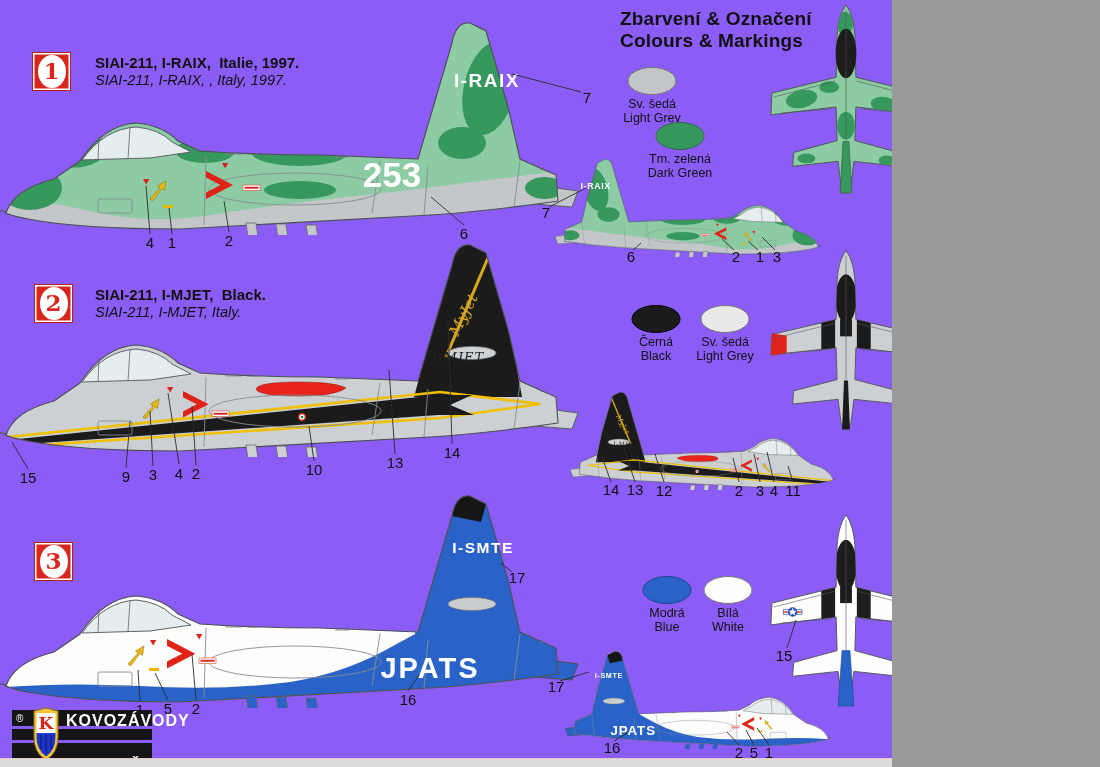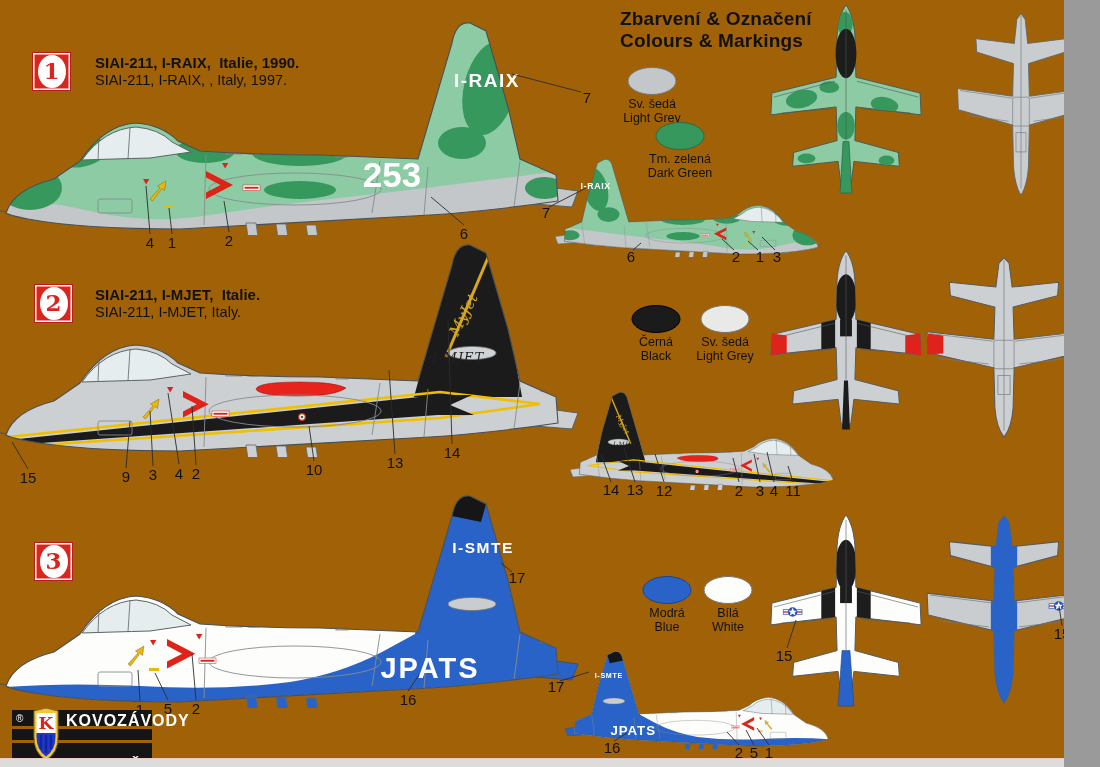--- a/index.html
+++ b/index.html
@@ -1,26 +1,26 @@
 <!DOCTYPE html>
 <html><head>
 <meta charset="utf-8">
 <style>
   html,body{margin:0;padding:0;background:#9a9a9a}
-  #canvas{position:relative;width:1064px;height:767px;background:#a16207;overflow:hidden;
+  #canvas{position:relative;width:892px;height:767px;background:#8b5cf6;overflow:hidden;
           font-family:"Liberation Sans",sans-serif;color:#111}
   .abs{position:absolute}
   svg.abs{position:absolute}
   .heading{position:absolute;font-weight:bold;font-size:19px;line-height:1.18;letter-spacing:.2px}
   .badge{position:absolute;width:37px;height:37px;background:#d9261d;display:flex;align-items:center;justify-content:center;box-shadow:inset 0 0 0 1.5px #fff, 0 0 0 1px #b51f16}
   .badge-num{display:flex;align-items:center;justify-content:center;width:28px;height:30px;background:#fff;border-radius:50%;
              font-family:"DejaVu Serif",serif;font-weight:bold;font-size:23px;color:#d9261d;padding-bottom:3px}
   .stitle{position:absolute;line-height:1.2}
   .t-bold{font-weight:bold;font-size:15px;white-space:pre}
-  .t-italic{font-size:14.5px;white-space:pre}
+  .t-italic{font-style:italic;font-size:14.5px;white-space:pre}
   .swatch{position:absolute;display:flex;flex-direction:column;align-items:center;width:110px;transform:translateX(-50%)}
   .swl{font-size:12.5px;line-height:1.1;text-align:center;margin-top:2px}
   .co{position:absolute;transform:translate(-50%,-50%);font-size:15px;color:#111}
   .regw{fill:#ffffff;font-weight:bold;font-family:"Liberation Sans",sans-serif;letter-spacing:1.5px}
   .codew{fill:#ffffff;font-weight:bold;font-family:"Liberation Sans",sans-serif}
   .imjet{fill:#222;font-style:italic;font-family:"DejaVu Serif",serif;letter-spacing:1px}
   .myjet{fill:#d7a71f;font-style:italic;font-family:"DejaVu Serif",serif}
   .logo-bar{position:absolute;background:#151515}
   .logo-txt{position:absolute;color:#fff;font-weight:bold;font-size:16px;letter-spacing:1px}
   .regmark{position:absolute;color:#fff;font-size:10px}
@@ -176,28 +176,28 @@
 
 <div class="heading" style="left:620px;top:8px">
   <div>Zbarvení &amp; Označení</div>
   <div>Colours &amp; Markings</div>
 </div>
 
 <div class="badge" style="left:33px;top:53px">
       <span class="badge-num">1</span>
     </div>
 <div class="stitle" style="left:95px;top:54px">
-  <div class="t-bold">SIAI-211, I-RAIX,  Italie, 1990.</div>
+  <div class="t-bold">SIAI-211, I-RAIX,  Italie, 1997.</div>
   <div class="t-italic">SIAI-211, I-RAIX, , Italy, 1997.</div>
 </div>
 <div class="badge" style="left:35px;top:285px">
       <span class="badge-num">2</span>
     </div>
 <div class="stitle" style="left:95px;top:286px">
-  <div class="t-bold">SIAI-211, I-MJET,  Italie.</div>
+  <div class="t-bold">SIAI-211, I-MJET,  Black.</div>
   <div class="t-italic">SIAI-211, I-MJET, Italy.</div>
 </div>
 <div class="badge" style="left:35px;top:543px">
       <span class="badge-num">3</span>
     </div>
 
 <div class="swatch" style="left:652px;top:66px">
   <svg width="50" height="30">
         <ellipse cx="25" cy="15" rx="24" ry="13.5" stroke="#777" stroke-width="1" fill="#c3c7c9"></ellipse>
       </svg>

